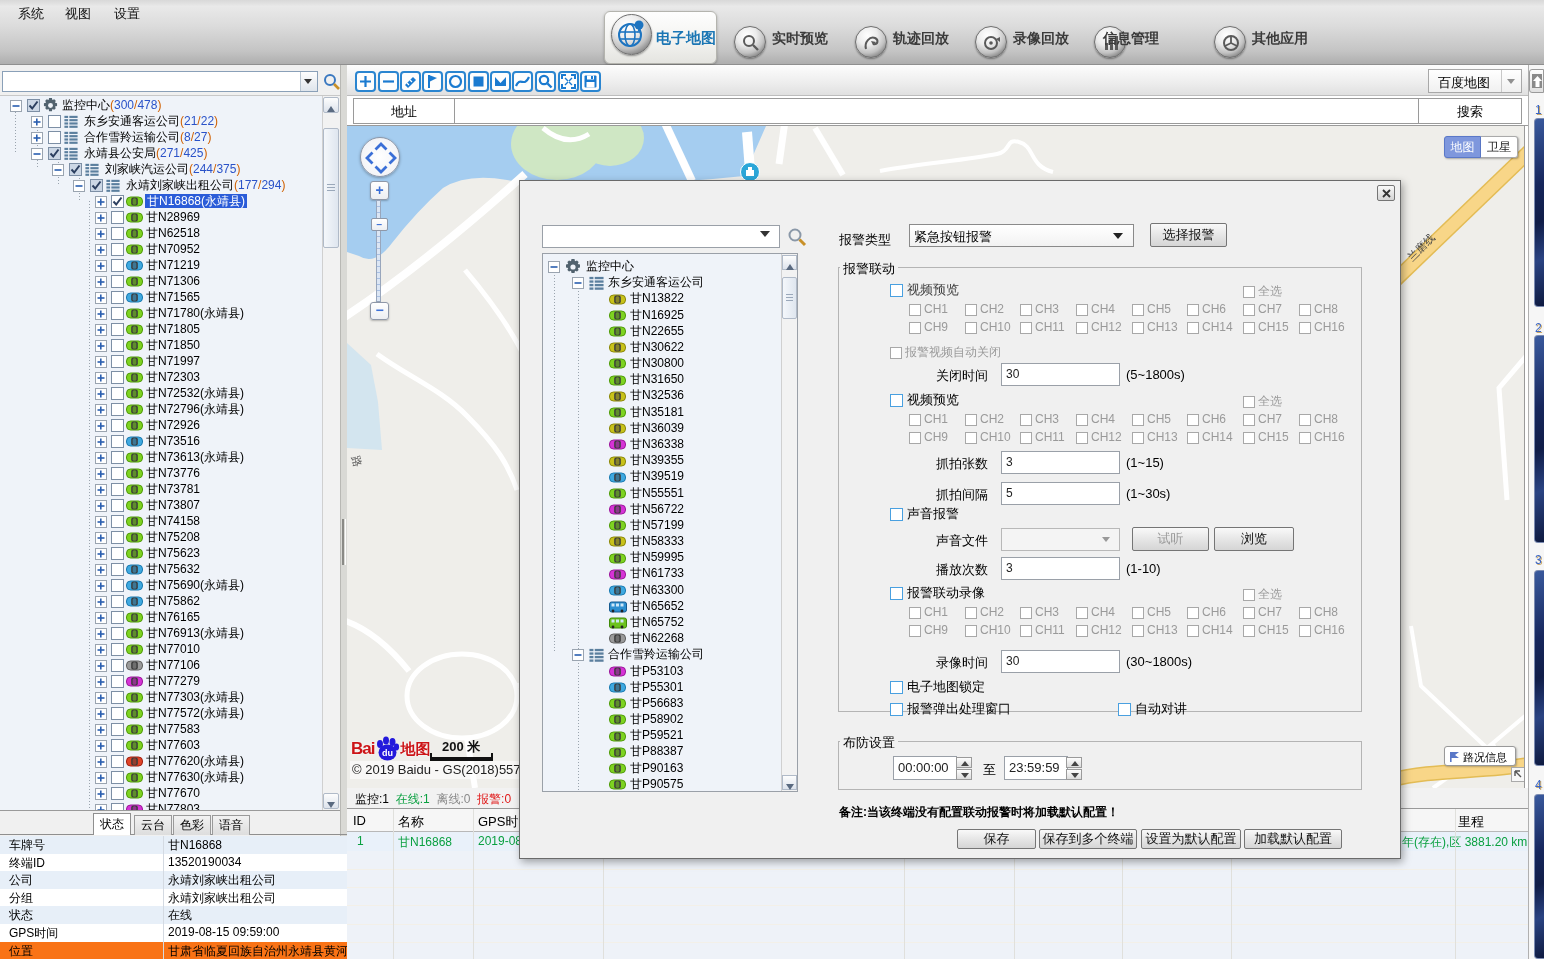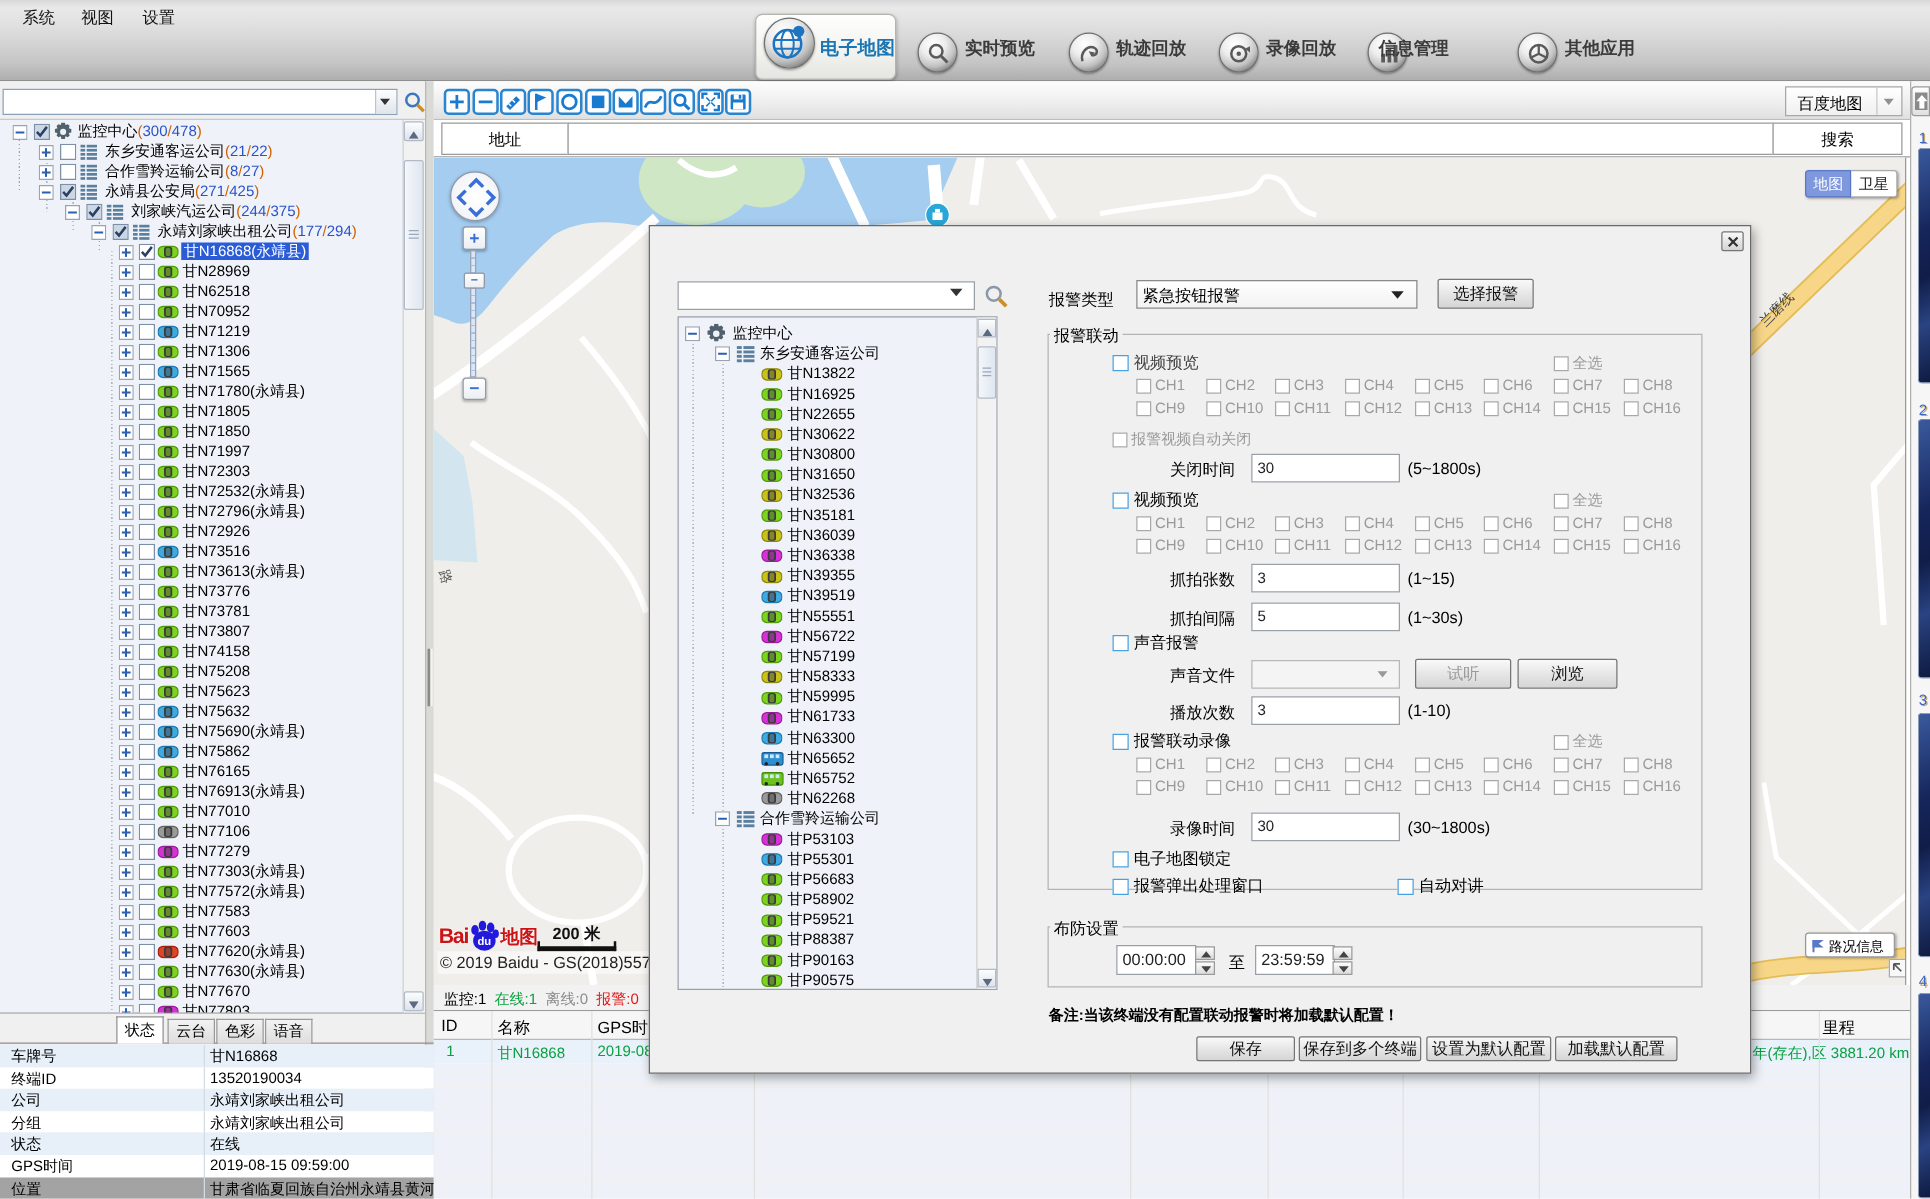--- a/index.html
+++ b/index.html
@@ -868,21 +868,21 @@
 <div class="a" style="left:0;top:906.4px;width:347px;height:17.6px;background:#e7eff8;overflow:hidden">
     <span class="a" style="left:9px;top:1px;font-size:12px">状态</span>
     <span class="a" style="left:168px;top:1px;font-size:12px;white-space:nowrap">在线</span>
     <span class="a" style="left:163px;top:0;width:1px;height:18px;background:#d4dae2"></span>
   </div>
 <div class="a" style="left:0;top:924.0px;width:347px;height:17.6px;background:#ffffff;overflow:hidden">
     <span class="a" style="left:9px;top:1px;font-size:12px">GPS时间</span>
     <span class="a" style="left:168px;top:1px;font-size:12px;white-space:nowrap">2019-08-15 09:59:00</span>
     <span class="a" style="left:163px;top:0;width:1px;height:18px;background:#d4dae2"></span>
   </div>
-<div class="a" style="left:0;top:941.6px;width:347px;height:17.6px;background:#a3a3a3;overflow:hidden">
+<div class="a" style="left:0;top:941.6px;width:347px;height:17.6px;background:#f97316;overflow:hidden">
     <span class="a" style="left:9px;top:1px;font-size:12px">位置</span>
     <span class="a" style="left:168px;top:1px;font-size:12px;white-space:nowrap">甘肃省临夏回族自治州永靖县黄河</span>
     <span class="a" style="left:163px;top:0;width:1px;height:18px;background:#d4dae2"></span>
   </div>
 <div class="a" style="left:347px;top:65px;width:1181px;height:31px;background:linear-gradient(#fdfdfd,#ededed 60%,#e0e0e0);border-bottom:1px solid #bdbdbd"></div>
 <div class="a" style="left:355px;top:71px;width:21px;height:21px;background:#fdfdfd;border:2px solid #2a85d0;border-radius:4px"><svg width="17" height="17" viewBox="0 0 17 17">
       <path d="M8.5 3 V14 M3 8.5 H14" stroke="#1a7ad0" stroke-width="2.2" fill="none"></path>
     </svg></div>
 <div class="a" style="left:378px;top:71px;width:21px;height:21px;background:#fdfdfd;border:2px solid #2a85d0;border-radius:4px"><svg width="17" height="17" viewBox="0 0 17 17">
       <path d="M3 8.5 H14" stroke="#1a7ad0" stroke-width="2.2" fill="none"></path>

